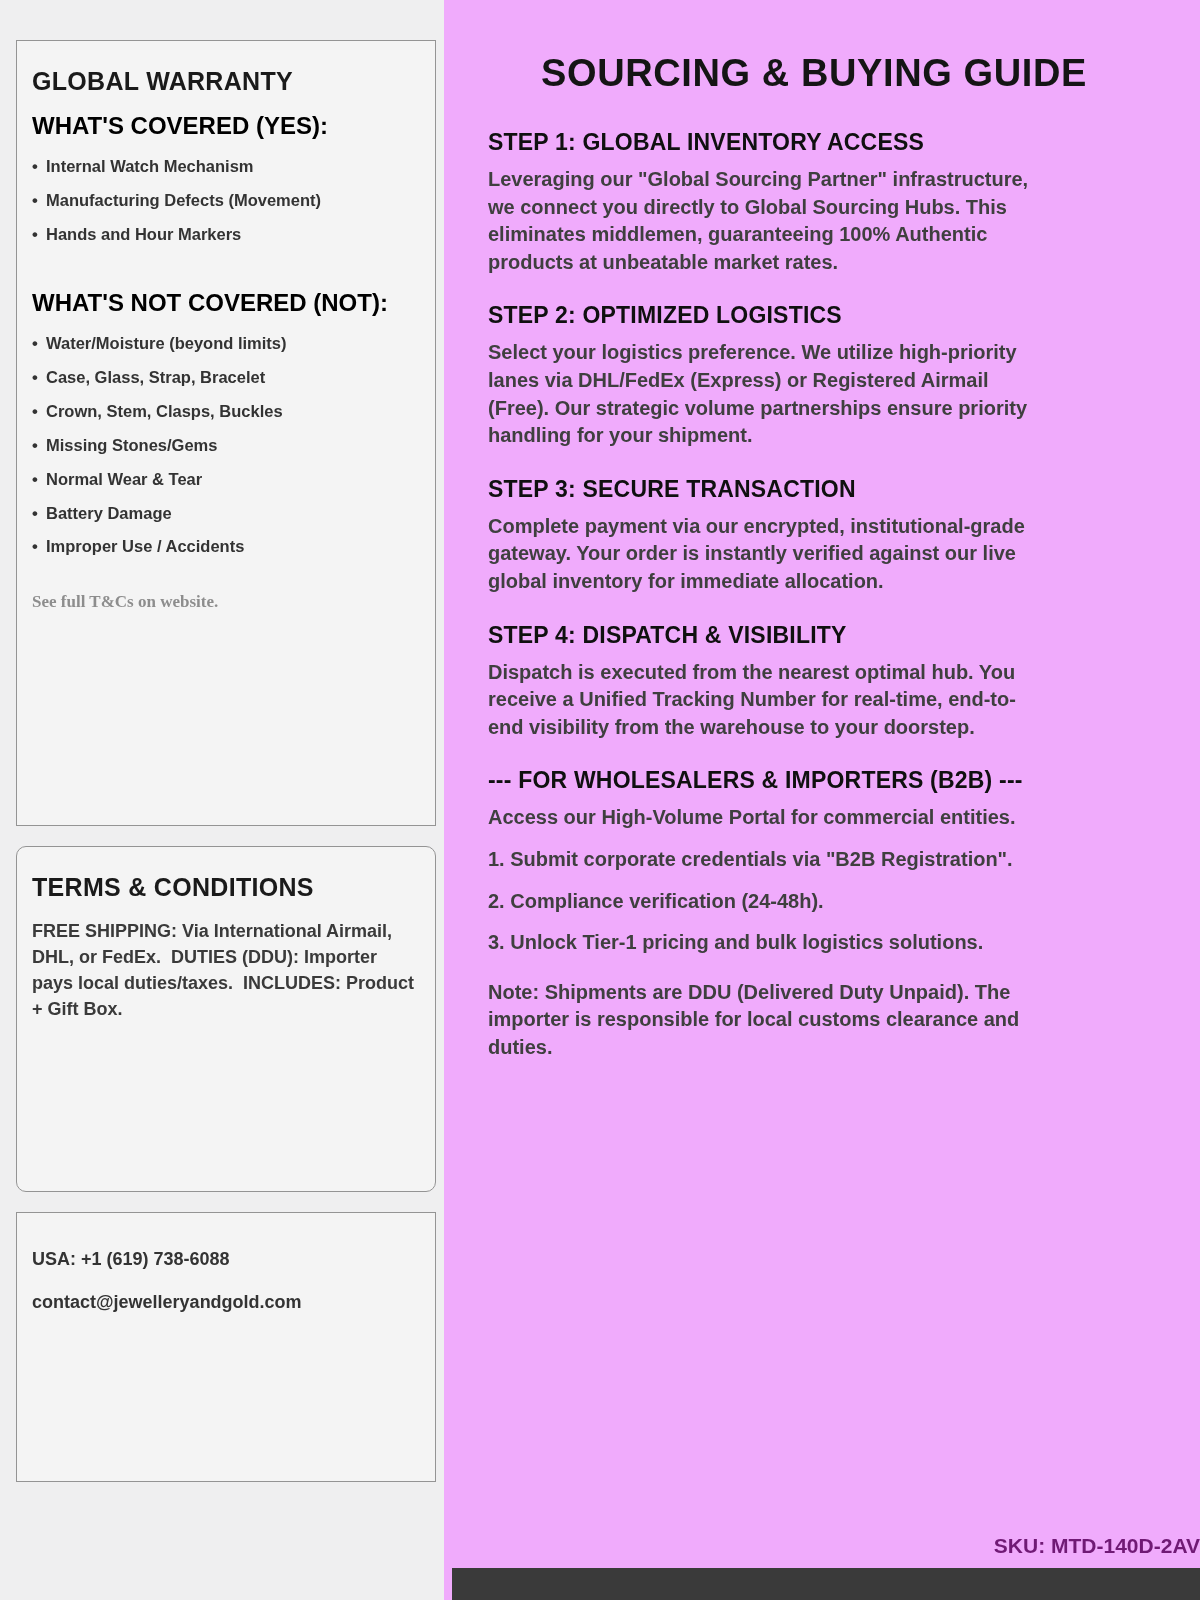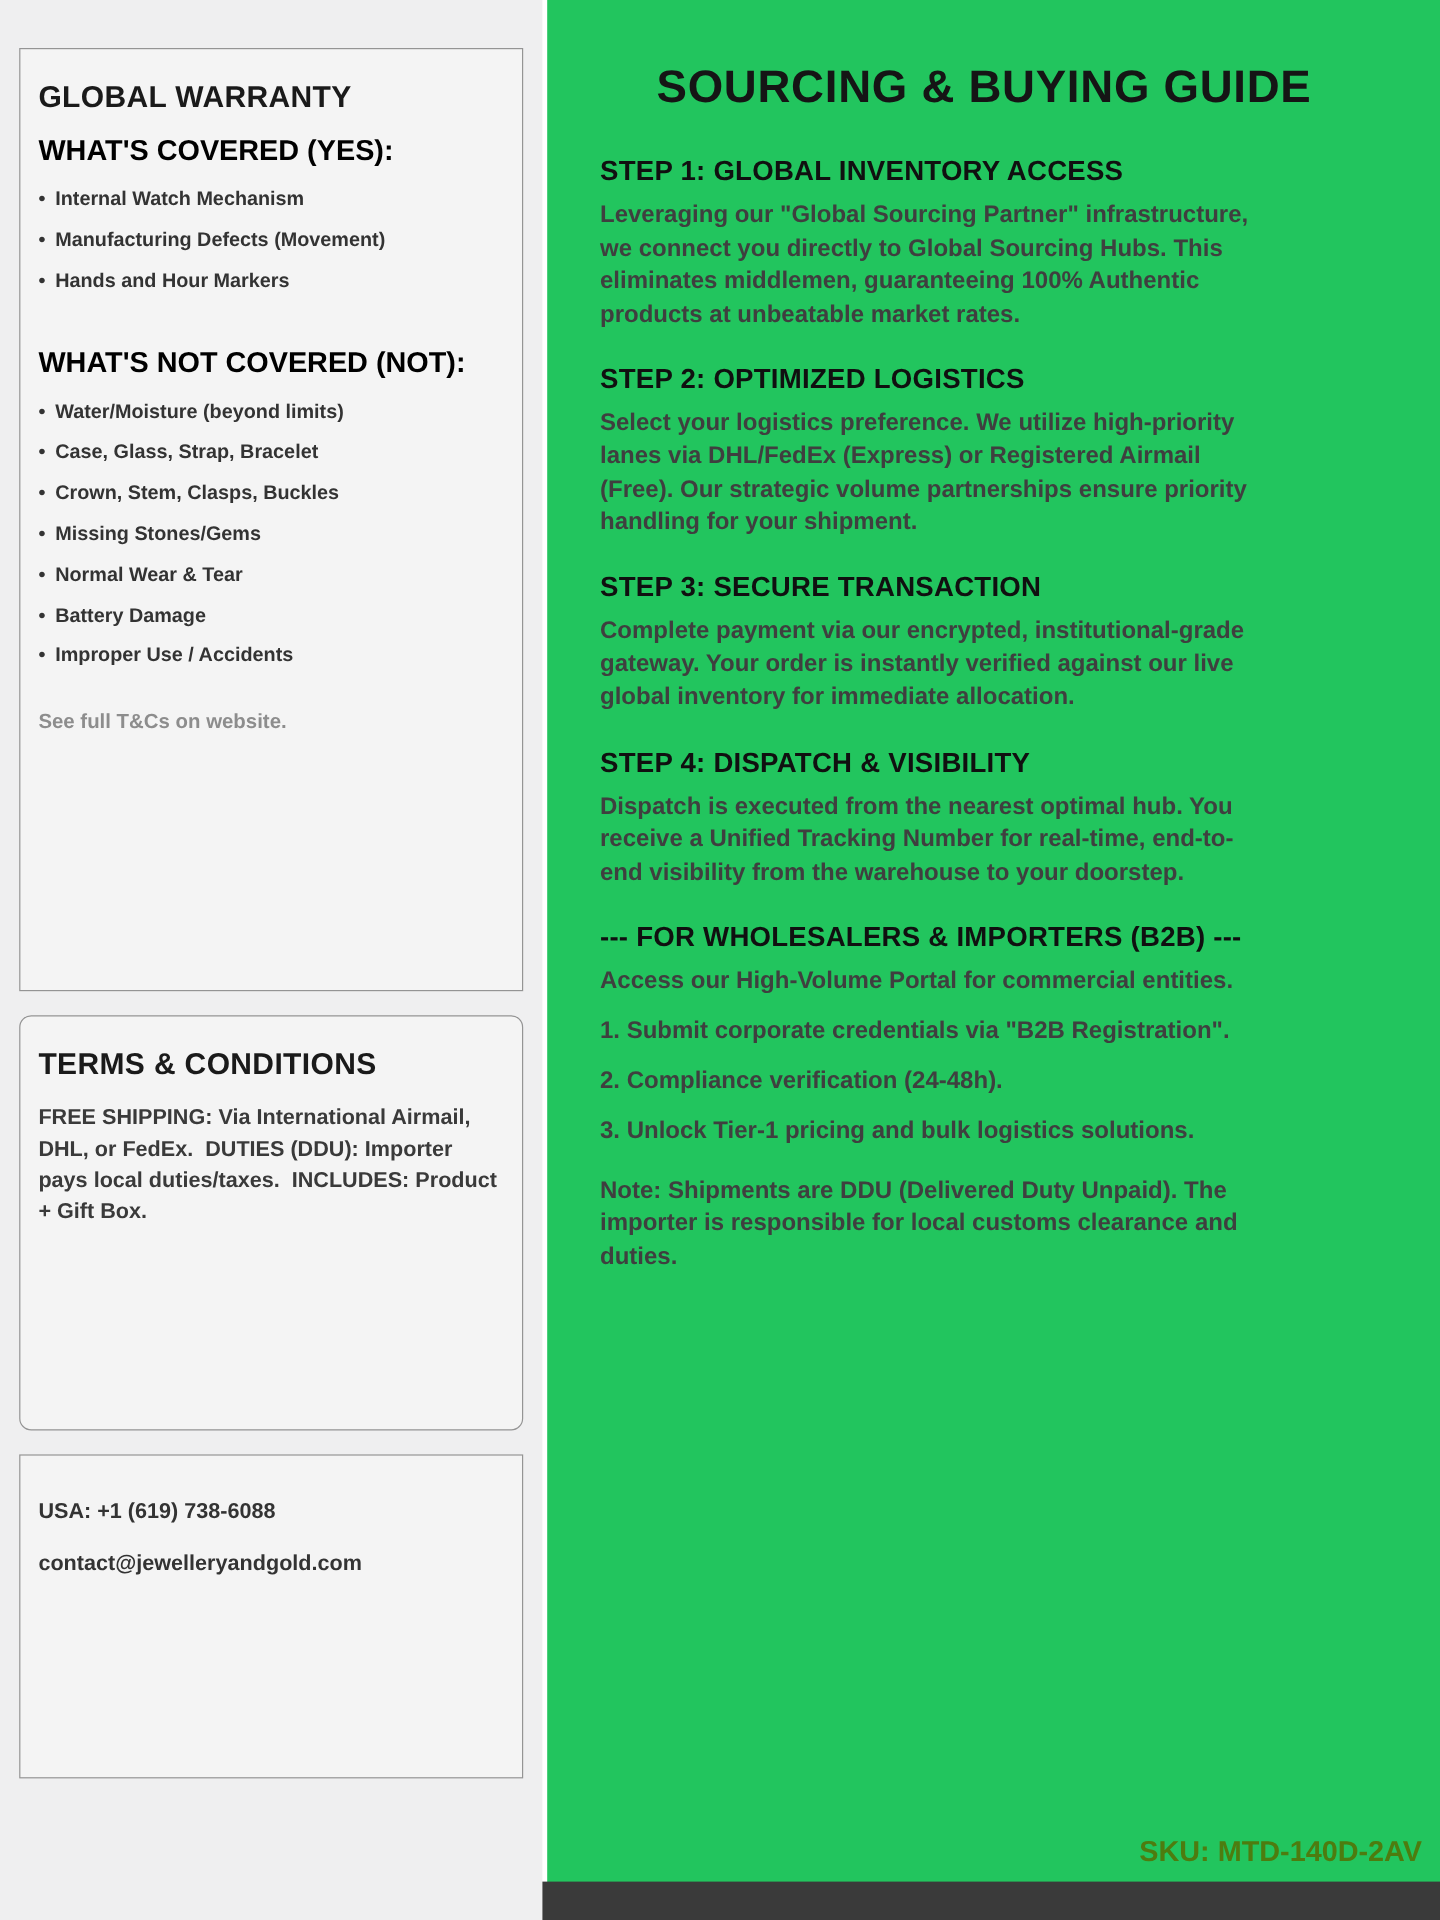--- a/index.html
+++ b/index.html
@@ -56,44 +56,45 @@
     content: "•";
     position: absolute;
     left: 0;
     color: #333333;
   }
   .footnote {
     margin-top: 28px;
     font-size: 17px;
     font-weight: 700;
     color: #8d8d8d;
+    font-family: Liberation Serif, serif;
   }
   .terms-body {
     font-size: 18px;
     font-weight: 700;
     color: #3a3a3a;
     line-height: 1.45;
     white-space: pre-wrap;
     margin-top: 6px;
   }
   .contact-line {
     font-size: 18px;
     font-weight: 700;
     color: #333333;
     margin-top: 22px;
   }
   .contact-line.first { margin-top: 10px; }
 
   
   .main {
     position: absolute;
-    left: 456px; top: 0; right: 0;
+    left: 444px; top: 0; right: 0;
     height: 1600px;
     padding: 52px 60px 0 44px;
-    background: #22c55e;
+    background: #f0abfc;
   }
   .page-title {
     text-align: center;
     font-size: 38px;
     font-weight: 700;
     color: #151515;
     letter-spacing: 0.6px;
     margin-bottom: 34px;
   }
   .step h3, .b2b h3 {
@@ -108,25 +109,25 @@
     font-size: 20px;
     font-weight: 700;
     color: #3f3f3f;
     line-height: 1.38;
   }
   .b2b p { margin-bottom: 14px; }
   .b2b .note { margin-top: 22px; }
 
   .sku {
     position: absolute;
-    right: 15px;
+    right: 0;
     bottom: 42px;
-    font-size: 24px;
-    font-weight: 700;
-    color: #4d7c0f;
+    font-size: 21px;
+    font-weight: 700;
+    color: #701a75;
   }
   .bottom-bar {
     position: absolute;
     left: 452px; right: 0; bottom: 0;
     height: 32px;
     background: #3a3a3a;
   }
 </style>
 </head>
 <body>

